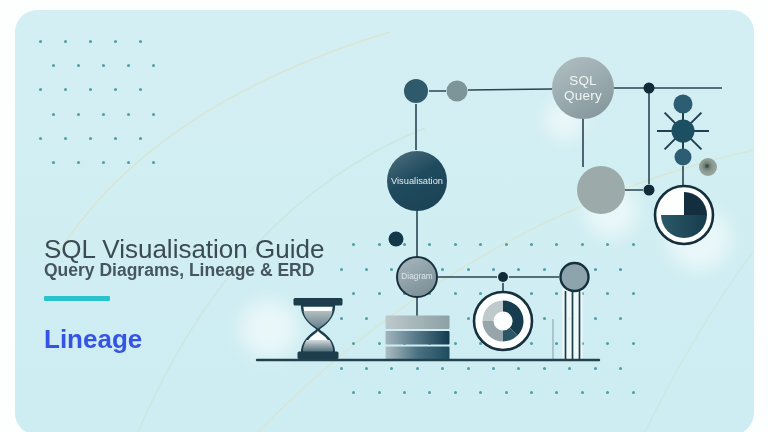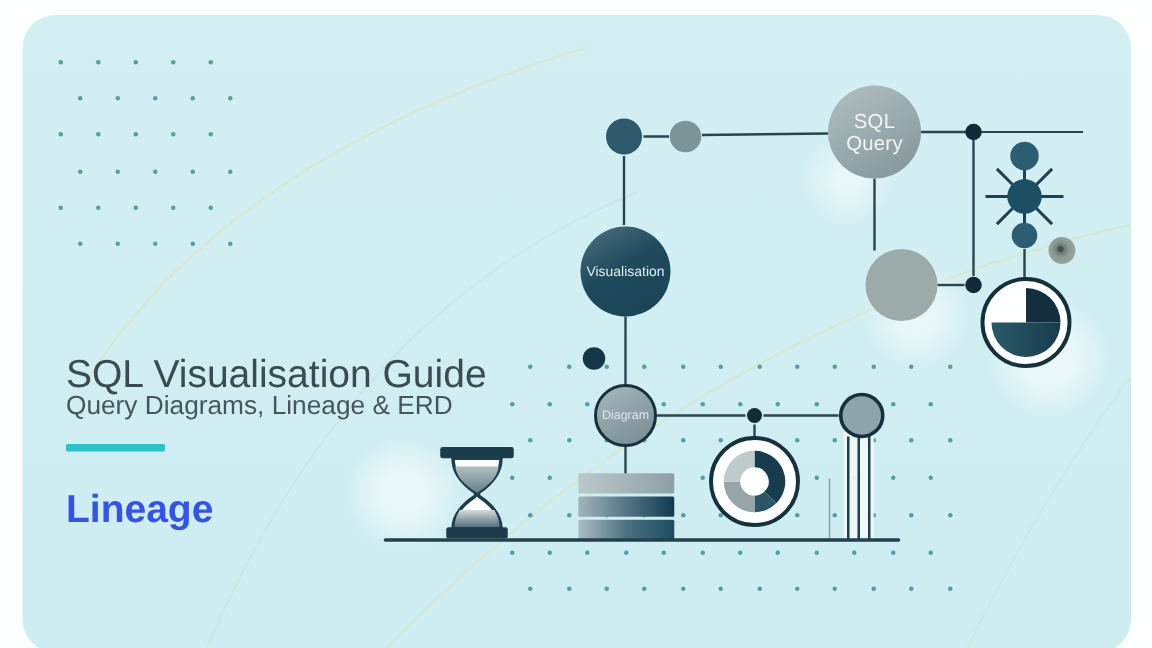--- a/index.html
+++ b/index.html
@@ -29,21 +29,21 @@
     content:'';position:absolute;inset:0;border-radius:50%;
     background:linear-gradient(150deg, rgba(255,255,255,.22), rgba(255,255,255,0) 45%, rgba(10,30,40,.18));
     pointer-events:none;
   }
   .node span{position:relative;line-height:1.12;}
   .node-sql{left:552px;top:57px;width:62px;height:62px;font-size:13.5px;font-weight:500;letter-spacing:.2px;}
   .node-vis{left:387px;top:151px;width:60px;height:60px;font-size:9.3px;}
   .node-diagram{left:396px;top:256px;width:42px;height:42px;font-size:8.3px;border:2.5px solid #16303d;}
   .titleblock{position:absolute;z-index:5;}
   .title{position:absolute;left:44px;top:234px;font-size:26px;font-weight:500;color:var(--title-color,#3b4b53);white-space:nowrap;}
-  .subtitle{position:absolute;left:44px;top:260px;font-size:17.5px;font-weight:400;color:var(--subtitle-color,#46565e);white-space:nowrap;}
+  .subtitle{position:absolute;left:44px;top:260px;font-size:17.5px;font-weight:700;color:var(--subtitle-color,#46565e);white-space:nowrap;}
   .accent-bar{position:absolute;left:44px;top:296px;width:66px;height:5px;border-radius:1px;background:var(--accent,#2ac3cb);}
   .brand{position:absolute;left:44px;top:324px;font-size:26px;font-weight:700;color:var(--brand,#3554e6);white-space:nowrap;}
 </style>
 </head>
 <body>
 
 <div class="page" style="--card-bg: #cdedf2; --card-bg-top: #d4eff3; --title-color: #3b4b53; --subtitle-color: #46565e; --accent: #2ac3cb; --brand: #3554e6; --dot-color: #3c9199;">
   <div class="card">
     <div class="stage">
 

